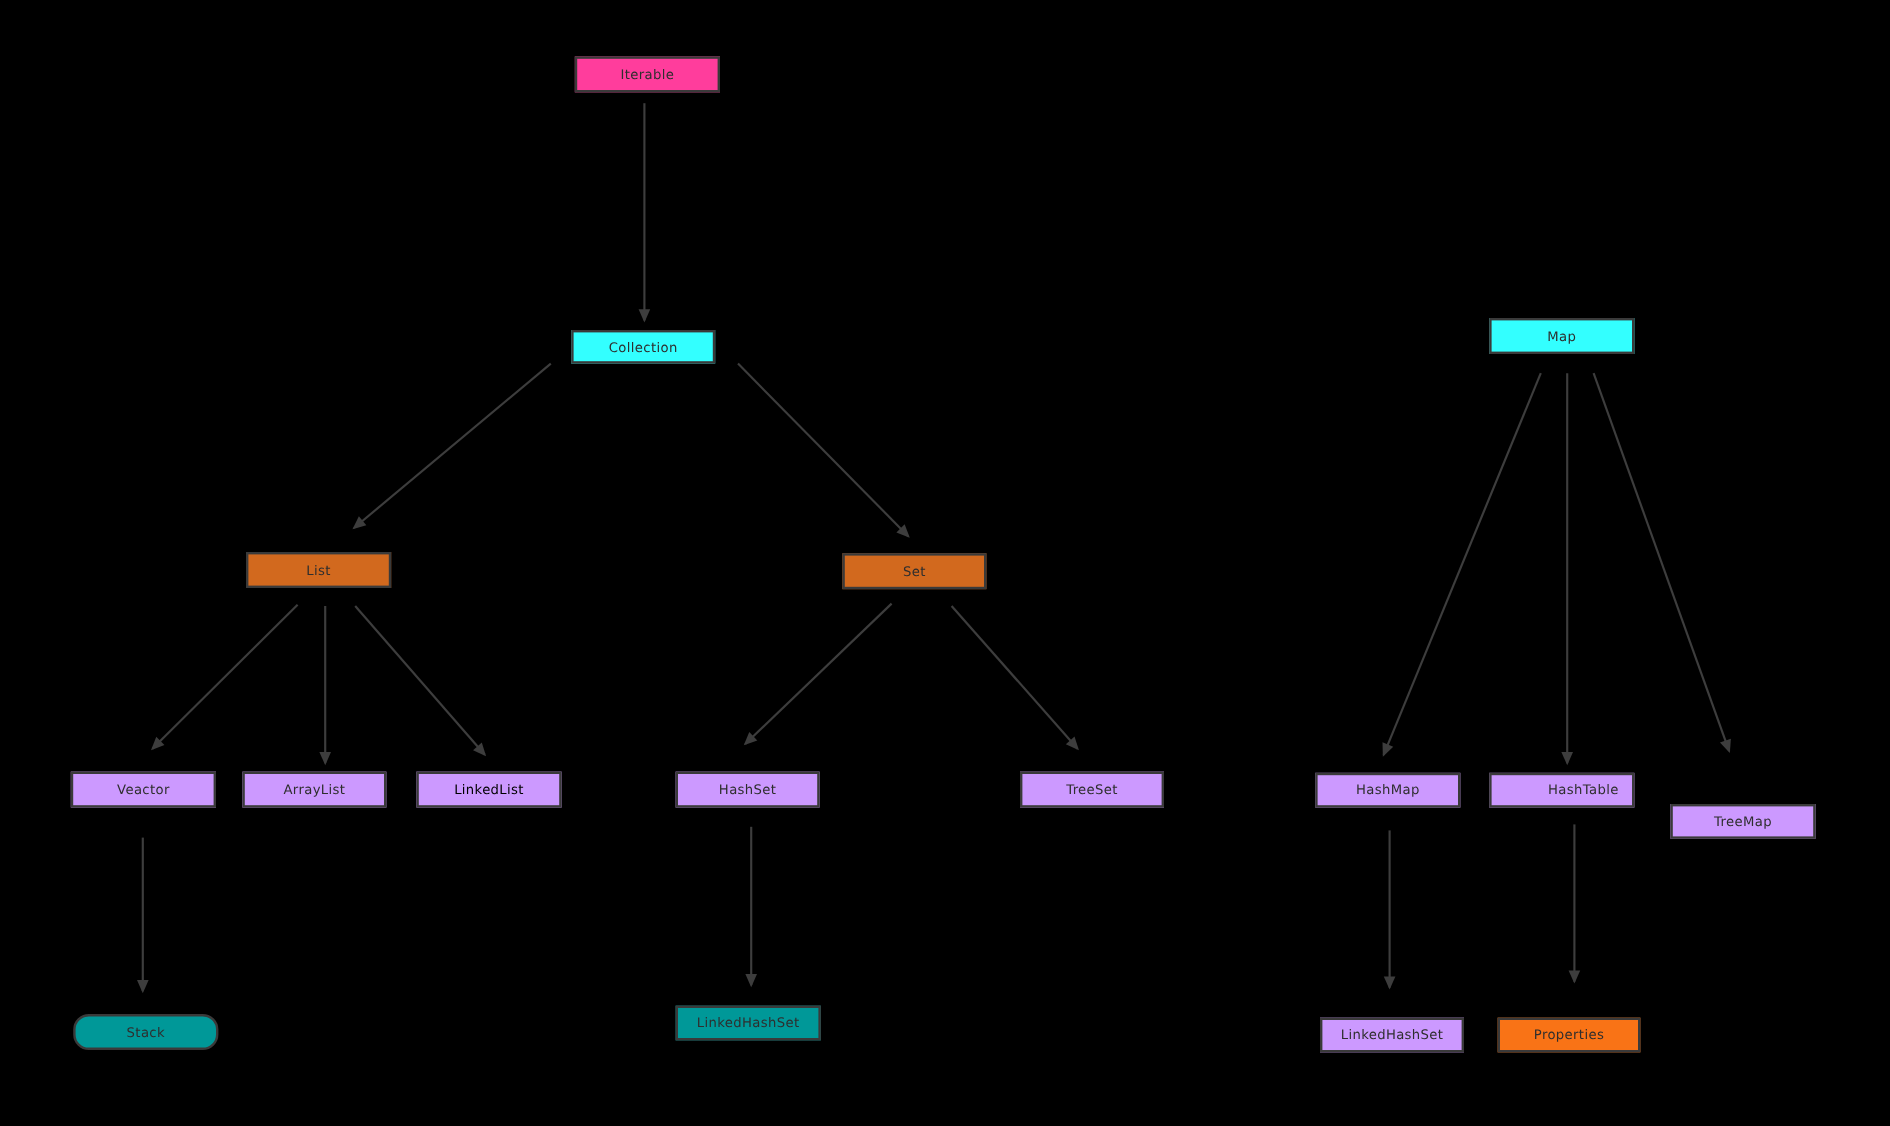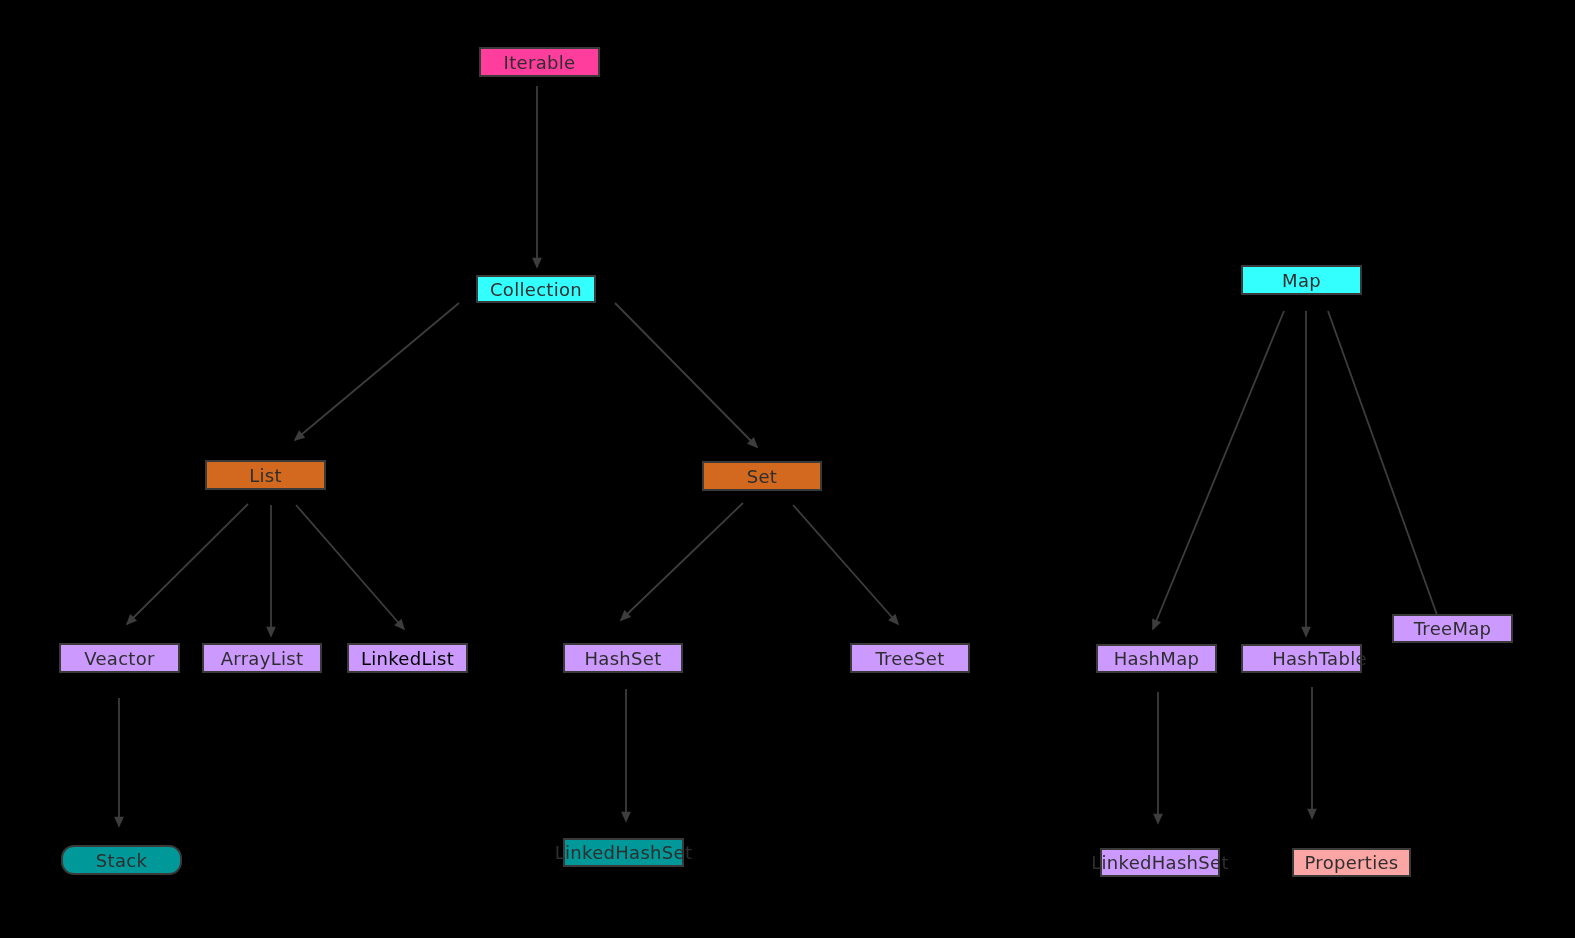--- a/index.html
+++ b/index.html
@@ -24,21 +24,21 @@
   }
   .node {
     position: absolute;
     box-sizing: border-box;
     border: 2px solid #3a3a3a;
     display: flex;
     align-items: center;
     justify-content: center;
   }
   .node span {
-    font-size: 18px;
+    font-size: 11px;
     letter-spacing: 0.3px;
     color: #2e2e2e;
     white-space: nowrap;
   }
 </style>
 </head>
 <body style="background: rgb(0, 0, 0);">
 
 <div id="canvas" style="background: rgb(0, 0, 0);">
   <svg id="edge-layer" xmlns="http://www.w3.org/2000/svg">
@@ -93,28 +93,28 @@
     </div>
     <div class="node" style="left: 850px; top: 643px; width: 120px; height: 30px; background: rgb(204, 153, 255); border-color: rgb(58, 58, 58);">
       <span style="color: rgb(46, 46, 46);">TreeSet</span>
     </div>
     <div class="node" style="left: 1096px; top: 644px; width: 121px; height: 29px; background: rgb(204, 153, 255); border-color: rgb(58, 58, 58);">
       <span style="color: rgb(46, 46, 46);">HashMap</span>
     </div>
     <div class="node" style="left: 1241px; top: 644px; width: 121px; height: 29px; background: rgb(204, 153, 255); border-color: rgb(58, 58, 58); padding-left: 36px;">
       <span style="color: rgb(46, 46, 46);">HashTable</span>
     </div>
-    <div class="node" style="left: 1392px; top: 614px; width: 121px; height: 29px; background: rgb(204, 153, 255); border-color: rgb(58, 58, 58);">
+    <div class="node" style="left: 1392px; top: 670px; width: 121px; height: 29px; background: rgb(204, 153, 255); border-color: rgb(58, 58, 58);">
       <span style="color: rgb(46, 46, 46);">TreeMap</span>
     </div>
     <div class="node" style="left: 61px; top: 845px; width: 121px; height: 30px; background: rgb(0, 152, 152); border-color: rgb(58, 58, 58); border-radius: 13px;">
       <span style="color: rgb(46, 46, 46);">Stack</span>
     </div>
     <div class="node" style="left: 563px; top: 838px; width: 121px; height: 29px; background: rgb(0, 152, 152); border-color: rgb(58, 58, 58);">
       <span style="color: rgb(46, 46, 46);">LinkedHashSet</span>
     </div>
     <div class="node" style="left: 1100px; top: 848px; width: 120px; height: 29px; background: rgb(204, 153, 255); border-color: rgb(58, 58, 58);">
       <span style="color: rgb(46, 46, 46);">LinkedHashSet</span>
     </div>
-    <div class="node" style="left: 1248px; top: 848px; width: 119px; height: 29px; background: #fca5a5; border-color: rgb(58, 58, 58); margin-left: 44px;">
+    <div class="node" style="left: 1248px; top: 848px; width: 119px; height: 29px; background: #f97316; border-color: rgb(58, 58, 58);">
       <span style="color: rgb(46, 46, 46);">Properties</span>
     </div>
   </div>
 
 </body></html>

